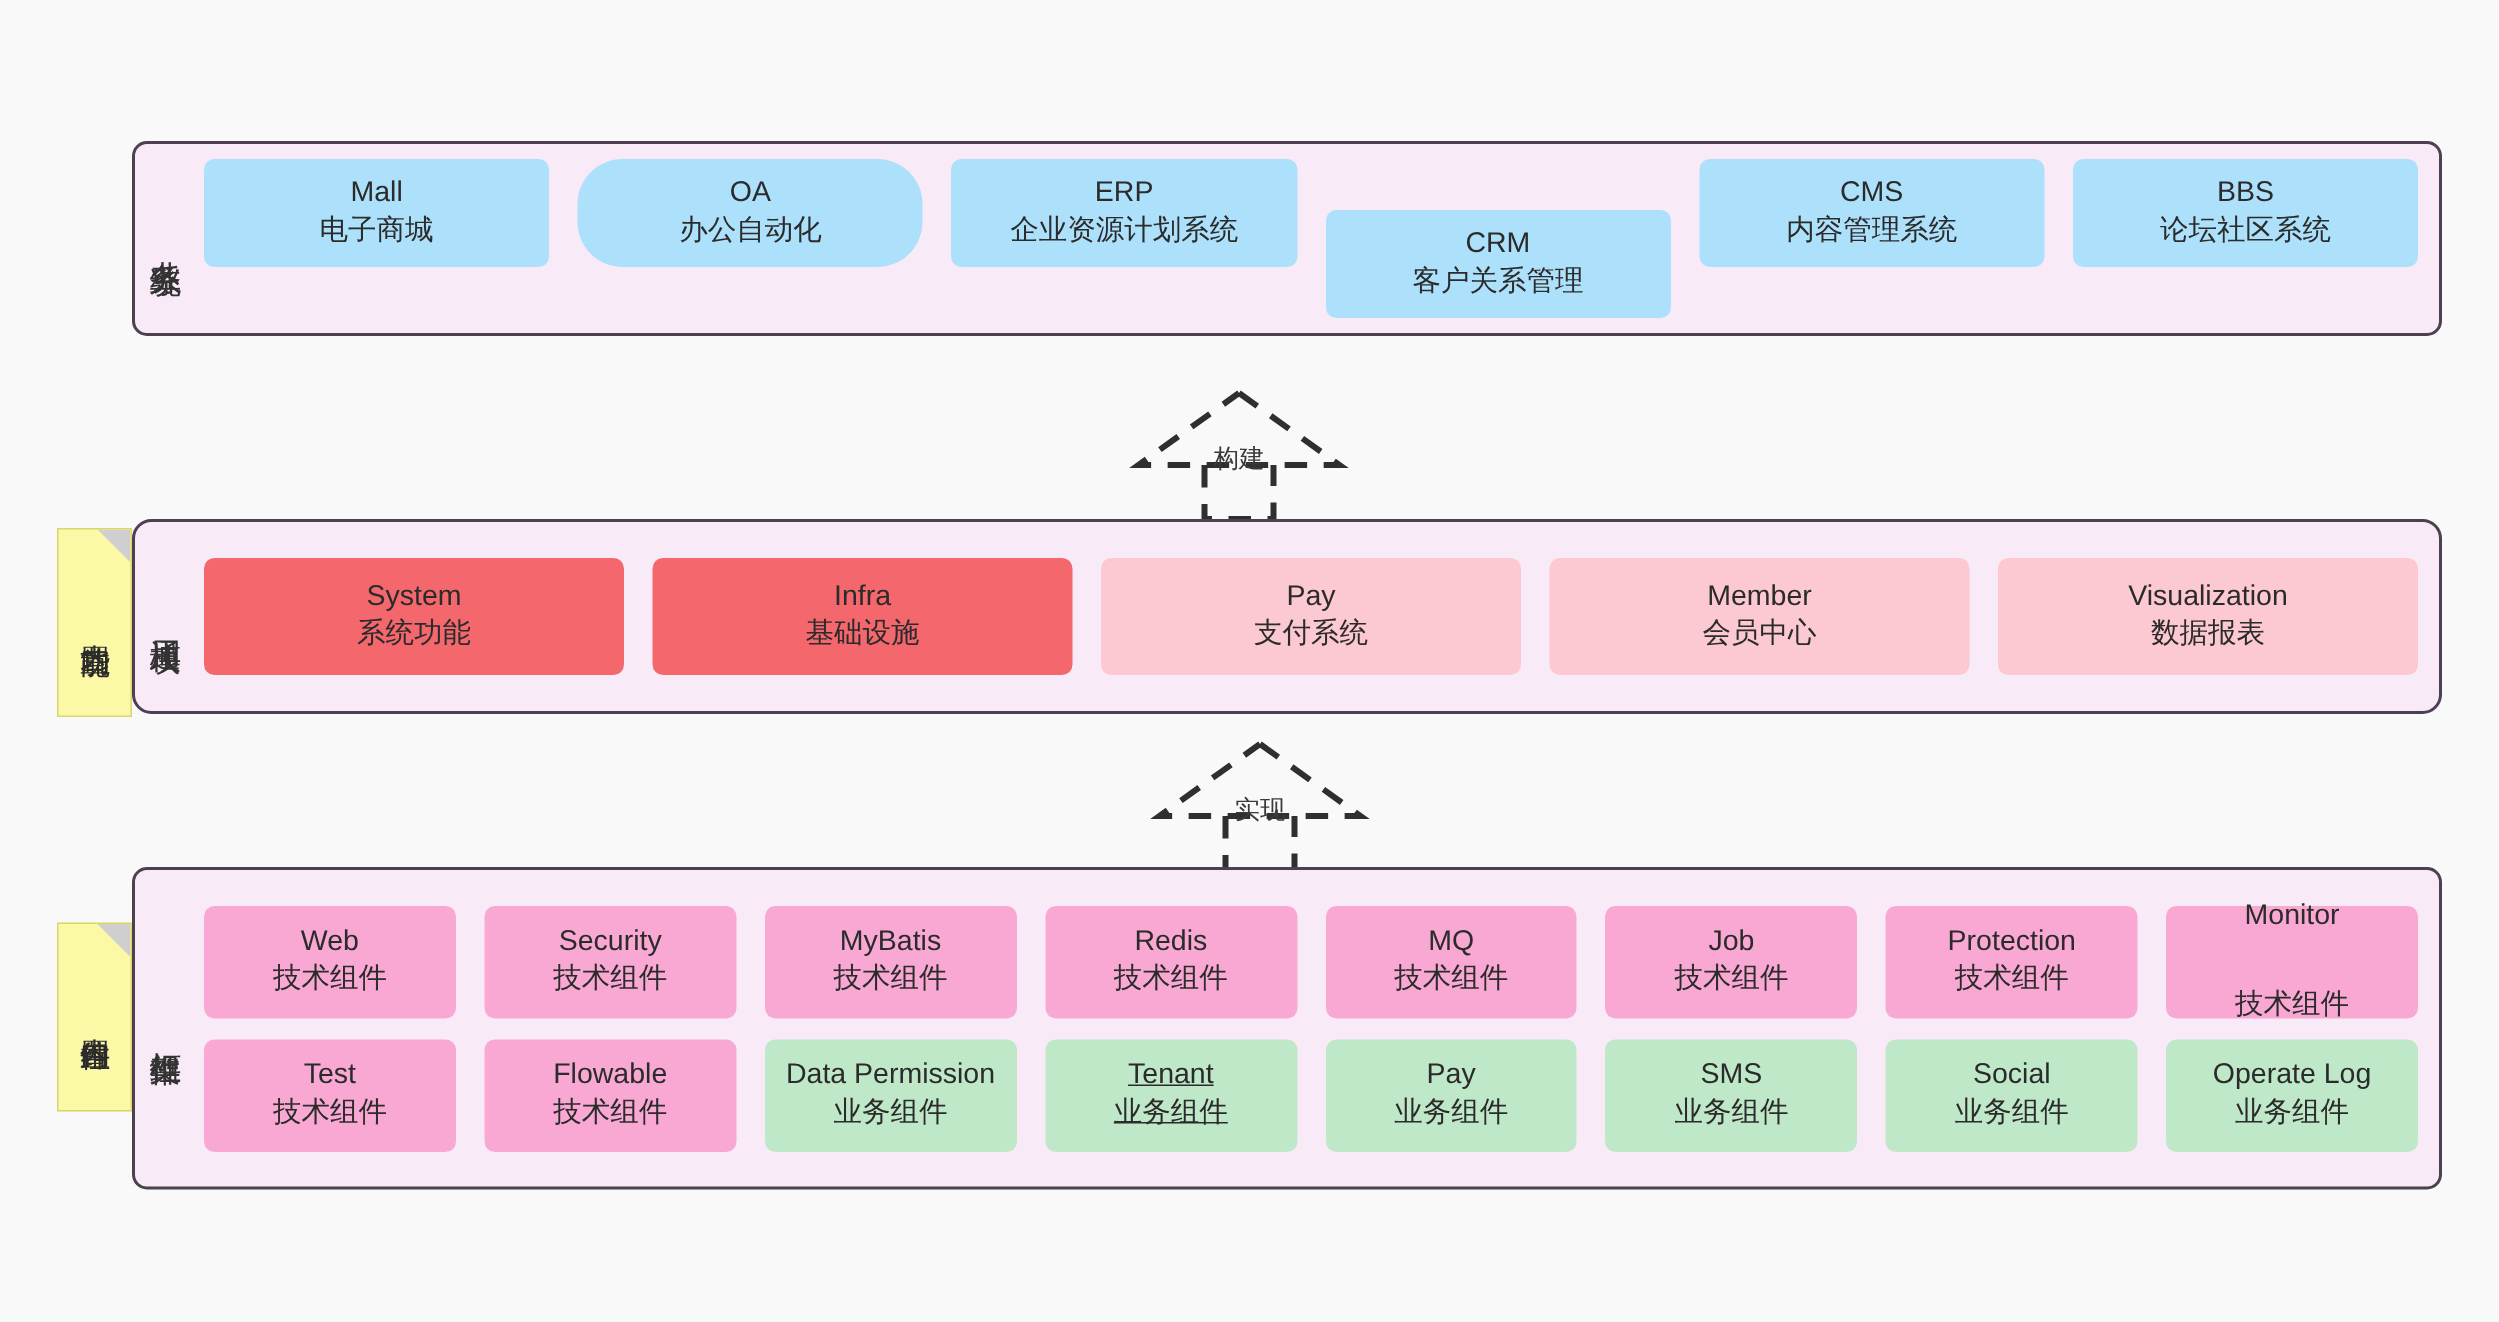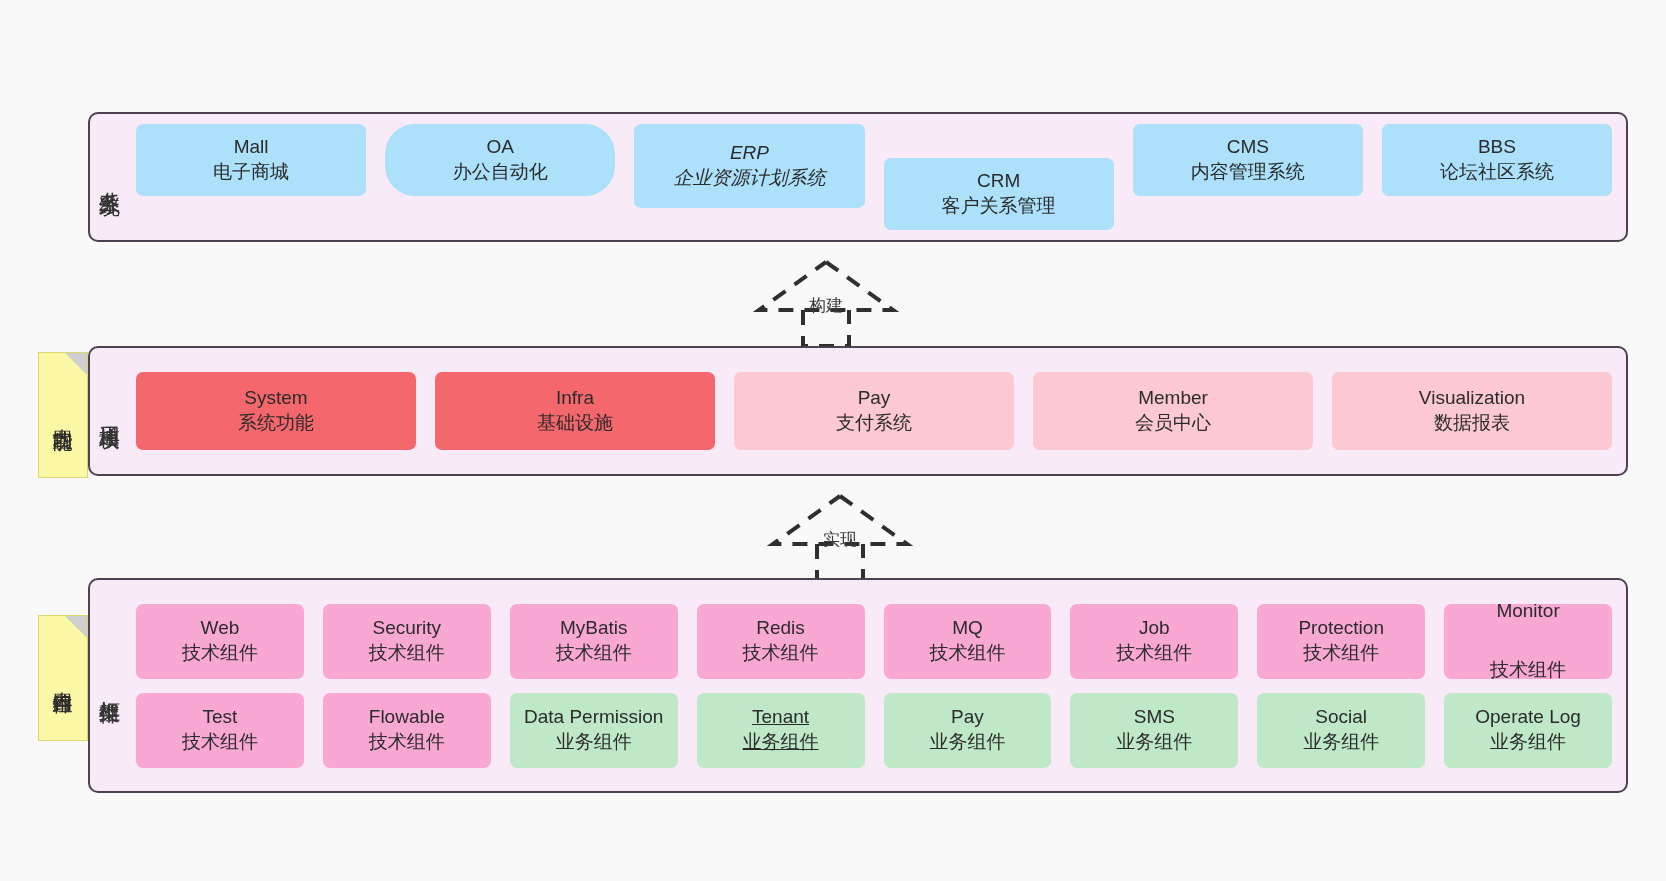--- a/index.html
+++ b/index.html
@@ -132,33 +132,33 @@
     color: #3a3a3a;
     background: transparent;
     white-space: nowrap;
   }
 </style>
 </head>
 <body>
 
 <div id="stage">
 
-  <div class="layer" id="layer-0" style="left:88px; top:112px; width:1540px; height:130px;">
+  <div class="layer" id="layer-0" style="left:88px; top:94px; width:1540px; height:130px;">
     <div class="layer-title">业务系统</div>
     <div class="layer-body">
       <div class="row">
         <div class="card c-blue" style="height:72px;">
           <span class="en">Mall</span>
           <span class="cn">电子商城</span>
         </div>
         <div class="card c-blue" style="height:72px;border-radius:30px;">
           <span class="en">OA</span>
           <span class="cn">办公自动化</span>
         </div>
-        <div class="card c-blue" style="height:84px;font-style:italic;">
+        <div class="card c-blue" style="height:72px;">
           <span class="en">ERP</span>
           <span class="cn">企业资源计划系统</span>
         </div>
         <div class="card c-blue" style="height:72px;margin-top:34px;">
           <span class="en">CRM</span>
           <span class="cn">客户关系管理</span>
         </div>
         <div class="card c-blue" style="height:72px;">
           <span class="en">CMS</span>
           <span class="cn">内容管理系统</span>
@@ -177,21 +177,21 @@
       <polyline points="52,54 52,90 98,90 98,54" fill="none" stroke="#2f2f2f" stroke-width="4" stroke-dasharray="15,11" stroke-linecap="butt"></polyline>
     </svg>
     <div class="arrow-label">构建</div>
   </div>
 
   <div class="note" style="left:38px; top:352px; width:50px; height:126px;">
     <span class="fold"></span>
     <span>内置功能</span>
   </div>
 
-  <div class="layer" id="layer-1" style="left:88px; top:346px; width:1540px; height:130px;">
+  <div class="layer" id="layer-1" style="left:88px; top:346px; width:1540px; height:130px;border-radius:13px;">
     <div class="layer-title">通用模块</div>
     <div class="layer-body">
       <div class="row">
         <div class="card c-red" style="height:78px;">
           <span class="en">System</span>
           <span class="cn">系统功能</span>
         </div>
         <div class="card c-red" style="height:78px;">
           <span class="en">Infra</span>
           <span class="cn">基础设施</span>

